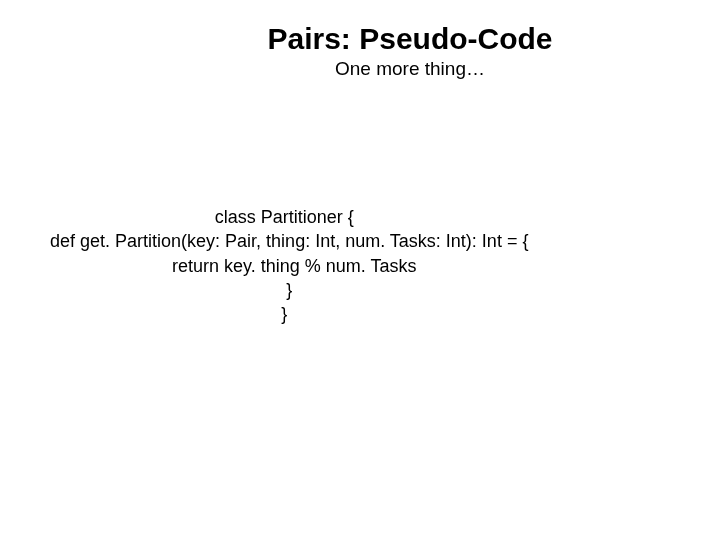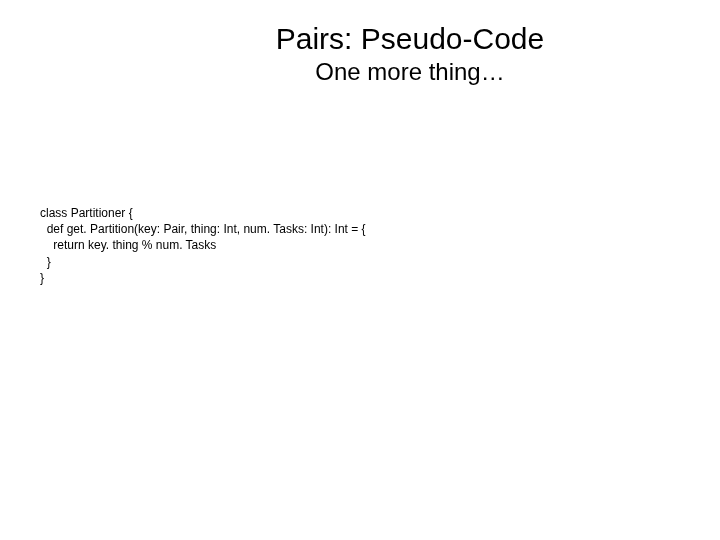--- a/index.html
+++ b/index.html
@@ -15,39 +15,40 @@
       color: #000000;
       overflow: hidden;
     }
     .slide {
       width: 100%;
       height: 100%;
       position: relative;
     }
     .title {
       font-size: 30px;
-      font-weight: normal;
+      font-weight: bold;
       text-align: center;
       padding-top: 22px;
       padding-left: 100px;
     }
     .subtitle {
-      font-size: 24px;
+      font-size: 19px;
       font-weight: normal;
       text-align: center;
       padding-top: 2px;
       padding-left: 100px;
     }
     .code-block {
       font-family: Arial, Helvetica, sans-serif;
-      font-size: 12px;
+      font-size: 18px;
       line-height: 1.35;
       position: absolute;
       top: 205px;
       left: 40px;
+      text-align: center;
     }
     .code-line {
       white-space: pre;
     }
   </style>
 </head>
 <body>
 
 <div class="slide">
   <div class="title">Pairs: Pseudo-Code</div>

